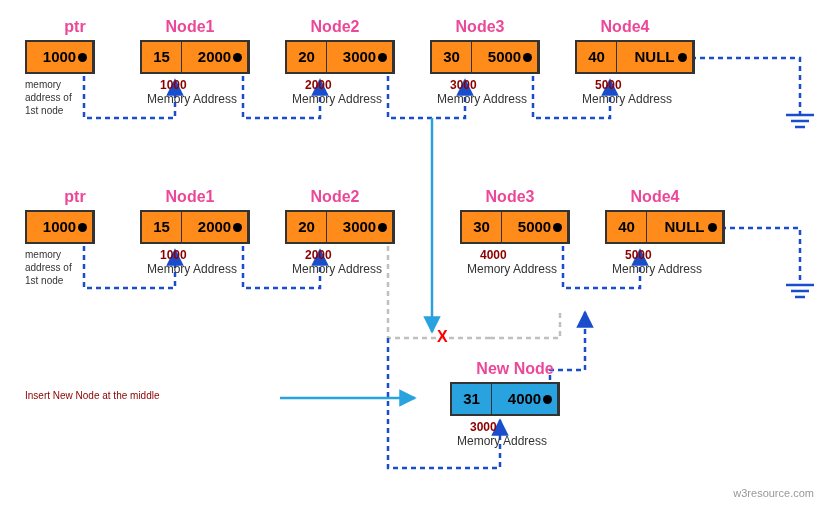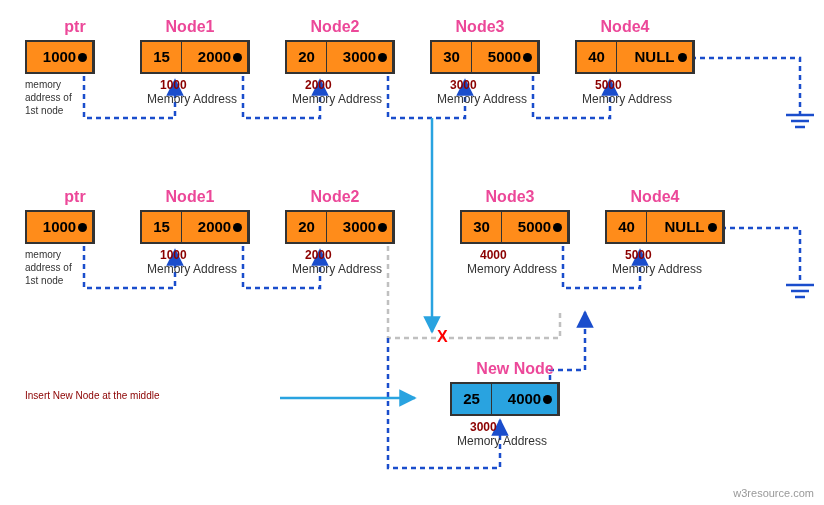--- a/index.html
+++ b/index.html
@@ -226,21 +226,21 @@
   <div class="cell" style="width:76px;">NULL</div>
   <div class="dot"></div>
 </div>
 <div class="mem-addr" style="left:625px;top:248px;">5000</div>
 <div class="mem-sub" style="left:612px;top:262px;">Memory Address</div>
 
 <div class="xmark" style="left:437px;top:328px;">X</div>
 
 <div class="node-label" style="left:465px;top:360px;width:100px;">New Node</div>
 <div class="box blue" style="left:450px;top:382px;width:110px;">
-  <div class="cell" style="width:40px;">25</div>
+  <div class="cell" style="width:40px;">31</div>
   <div class="cell" style="width:66px;">4000</div>
   <div class="dot"></div>
 </div>
 <div class="mem-addr" style="left:470px;top:420px;">3000</div>
 <div class="mem-sub" style="left:457px;top:434px;">Memory Address</div>
 
 <div class="insert-text" style="left:25px;top:390px;">Insert New Node at the middle</div>
 
 <div class="attribution">w3resource.com</div>
 

